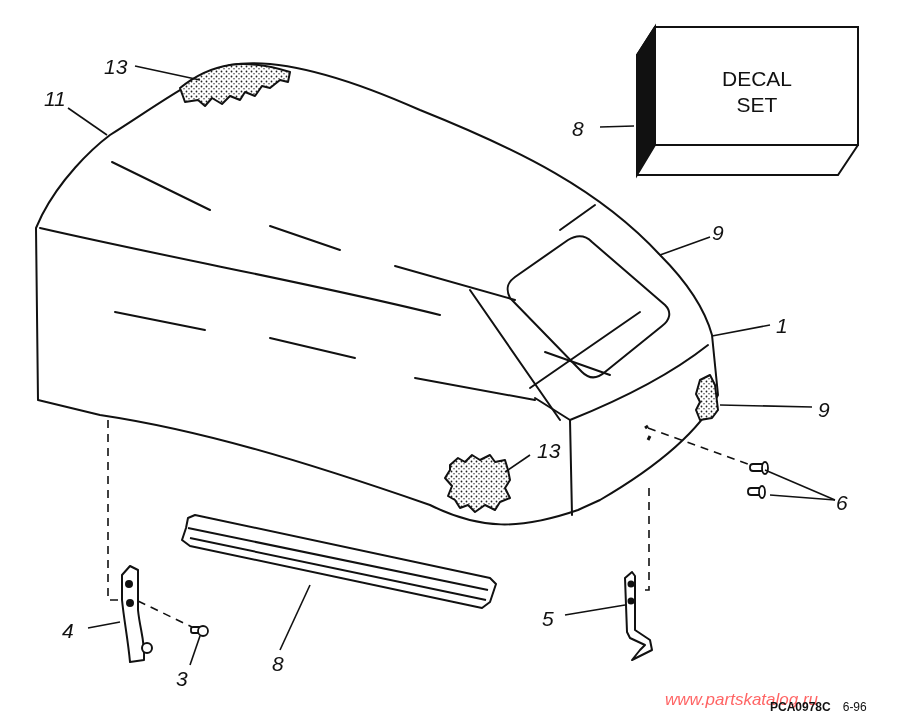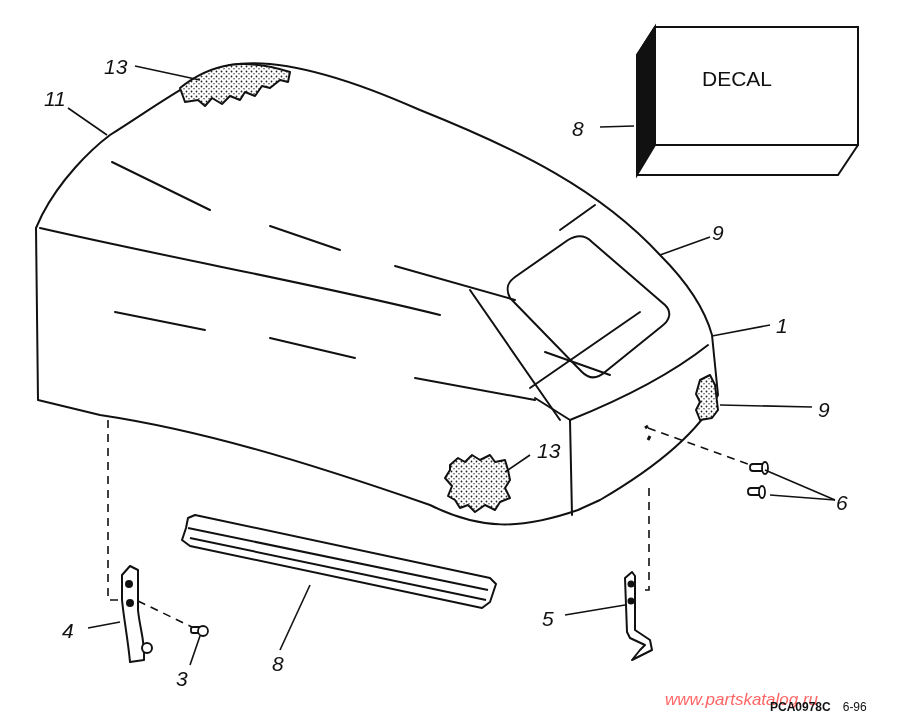--- a/index.html
+++ b/index.html
@@ -1,19 +1,19 @@
 <!DOCTYPE html>
 <html><head>
 <meta charset="utf-8">
 <style>
   html,body{margin:0;padding:0;background:#fff;}
   body{width:900px;height:728px;position:relative;overflow:hidden;font-family:"Liberation Sans",sans-serif;}
   svg{position:absolute;left:0;top:0;}
   .lbl{position:absolute;font-family:"Liberation Sans",sans-serif;font-size:21px;color:#111;line-height:1;font-style:italic;}
-  .decal-text{position:absolute;left:672px;top:66px;width:130px;text-align:center;font-size:21px;color:#111;line-height:26px;}
+  .decal-text{position:absolute;left:692px;top:66px;width:130px;text-align:center;font-size:21px;color:#111;line-height:26px;}
   .watermark{position:absolute;left:665px;top:690px;font-size:17px;font-weight:normal;font-style:italic;color:#ff4a4a;opacity:0.85;}
   .code{position:absolute;left:770px;top:700px;font-size:12px;color:#111;}
   .code span{margin-left:12px;text-align:center;}
 </style>
 </head>
 <body>
 
 <svg width="900" height="728" viewBox="0 0 900 728">
   <defs>
     <pattern id="dots" width="5" height="5" patternUnits="userSpaceOnUse">
@@ -118,16 +118,17 @@
 <div class="lbl" style="left:818px;top:399px;">9</div>
 <div class="lbl" style="left:537px;top:440px;">13</div>
 <div class="lbl" style="left:836px;top:492px;">6</div>
 <div class="lbl" style="left:62px;top:620px;">4</div>
 <div class="lbl" style="left:176px;top:668px;">3</div>
 <div class="lbl" style="left:272px;top:653px;">8</div>
 <div class="lbl" style="left:542px;top:608px;">5</div>
 
 <div class="decal-text">
   <div>DECAL</div>
+  <div>SET</div>
 </div>
 
 <div class="watermark">www.partskatalog.ru</div>
 <div class="code"><b>PCA0978C</b><span>6-96</span></div>
 
 </body></html>

